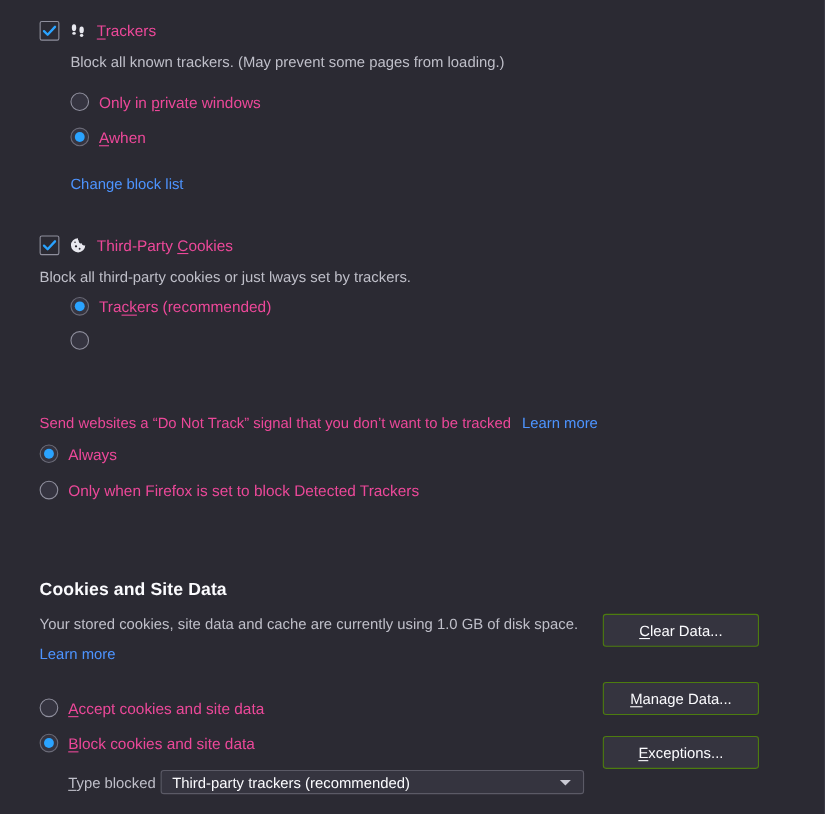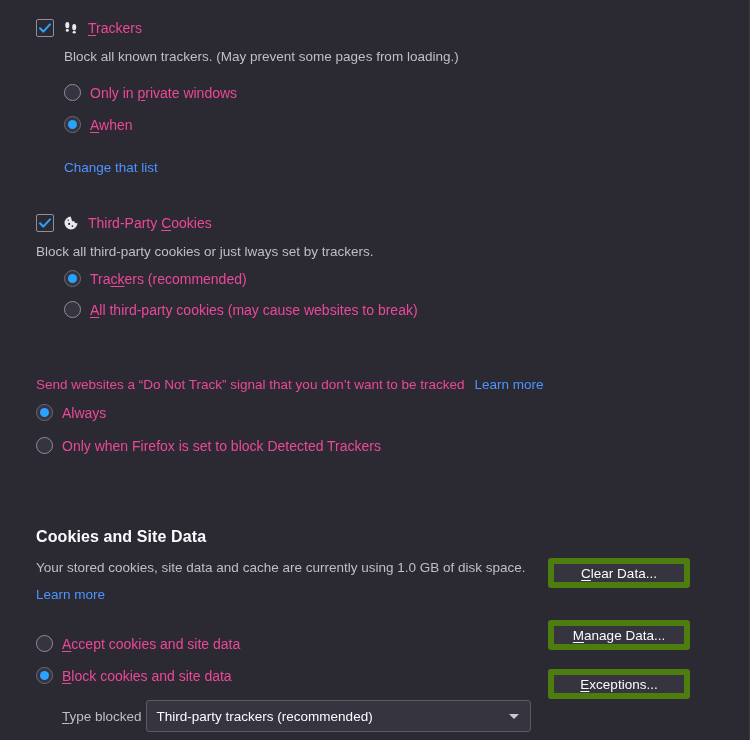--- a/index.html
+++ b/index.html
@@ -71,32 +71,32 @@
     font-size: 16px;
     font-weight: 600;
     color: #fbfbfe;
     letter-spacing: .1px;
   }
 
   
   .btn {
     width: 142px; height: 30px;
     background: #35343f;
-    border: 6px solid #4d7c0f;
+    border: 1px solid #4d7c0f;
     border-radius: 3px;
     color: #fbfbfe;
     font-size: 13.5px;
     font-family: "Liberation Sans", sans-serif;
     display: flex; align-items: center; justify-content: center;
     cursor: pointer;
   }
 
   
   .select {
-    width: 385px; height: 32px;
+    width: 385px; height: 22px;
     background: #35343f;
     border: 1px solid #5b5a66;
     border-radius: 3px;
     color: #fbfbfe;
     font-size: 13.5px;
     display: flex; align-items: center;
     padding: 0 8px 0 10px;
     cursor: pointer;
     justify-content: space-between;
   }
@@ -139,21 +139,21 @@
     <span class="label"><span>Only in </span><u class="ak">p</u><span>rivate windows</span></span>
   </div>
 
   <div class="abs row" style="left:64px; top:116px;">
     <span class="radio checked">
         <span class="dot"></span>
       </span>
     <span class="label"><u class="ak">A</u><span>when</span></span>
   </div>
 
-  <div class="abs link" style="left:64px; top:160px;">Change that list</div>
+  <div class="abs link" style="left:64px; top:160px;">Change block list</div>
 
   <div class="abs row" style="left:36px; top:214px;">
     <div class="cbox">
       <svg width="14" height="14" viewBox="0 0 14 14">
         <path d="M2 7.3 L5.3 10.6 L12 3.4" stroke="#2aa3ff" stroke-width="2.1" fill="none" stroke-linecap="round" stroke-linejoin="round"></path>
       </svg>
     </div>
     <span style="display:inline-flex;">
       <svg width="16" height="16" viewBox="0 0 16 16">
         <path d="M8 1.5 a6.5 6.5 0 1 0 6.5 6.5 c-1.6 .6 -3.1 -.3 -3.2 -1.8 c-1.7 .5 -3.1 -.8 -2.7 -2.5 c-.6 -.4 -.9 -1.3 -.6 -2.2z" fill="#e8e8ef"></path>
@@ -169,21 +169,20 @@
 
   <div class="abs row" style="left:64px; top:270px;">
     <span class="radio checked">
         <span class="dot"></span>
       </span>
     <span class="label"><span>Tra</span><u class="ak">ck</u><span>ers (recommended)</span></span>
   </div>
 
   <div class="abs row" style="left:64px; top:301px;">
     <span class="radio"></span>
-    <span class="label"><u class="ak">A</u><span>ll third-party cookies (may cause websites to break)</span></span>
   </div>
 
   <div class="abs row" style="left:36px; top:377px; gap:10px;">
     <span class="label" style="font-size:13.5px;">Send websites a “Do Not Track” signal that you don’t want to be tracked</span>
     <span class="link">Learn more</span>
   </div>
 
   <div class="abs row" style="left:36px; top:404px;">
     <span class="radio checked">
         <span class="dot"></span>

